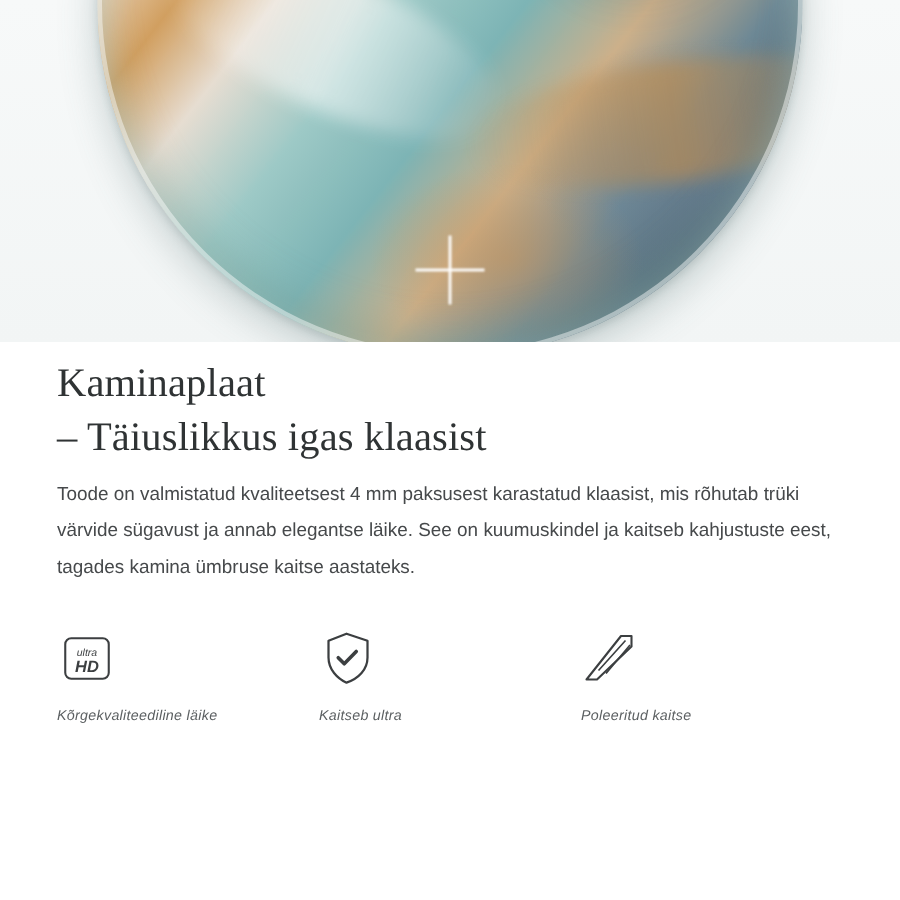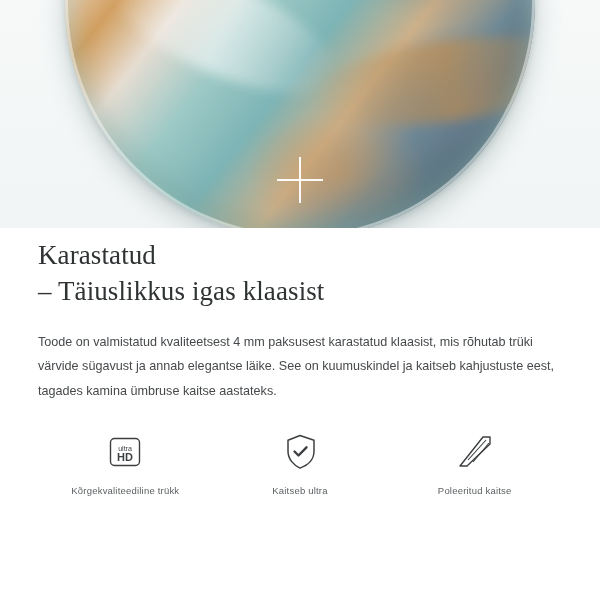--- a/index.html
+++ b/index.html
@@ -147,40 +147,41 @@
     font-weight: 400;
     font-size: 27px;
     line-height: 1.33;
     color: #2f3334;
     letter-spacing: 0.1px;
   }
   .headline .line2 {
     display: block;
   }
   .body-copy {
-    margin: 20px 0 0 0;
+    margin: 7px 0 0 0;
     font-size: 12.6px;
     line-height: 1.95;
     color: #46494b;
     max-width: 530px;
   }
 
   
   .features {
     margin-top: 26px;
     display: grid;
     grid-template-columns: repeat(3, 1fr);
     row-gap: 22px;
     text-align: center;
   }
   .feature {
     display: flex;
     flex-direction: column;
-    align-items: center;
+    align-items: flex-start;
     justify-content: flex-start;
+    font-style: italic;
   }
   .feature-icon {
     height: 46px;
     display: flex;
     align-items: center;
     justify-content: center;
     color: #3c3f41;
   }
   .feature-label {
     margin-top: 10px;
@@ -207,38 +208,38 @@
       </div>
 
       <div class="plate-rim"></div>
     </div>
     <div class="sparkle"></div>
   </div>
 
   <div class="content">
 
     <h1 class="headline">
-      <span>Karastatud</span>
+      <span>Kaminaplaat</span>
       <span class="line2">– Täiuslikkus igas klaasist</span>
     </h1>
 
     <p class="body-copy">Toode on valmistatud kvaliteetsest 4 mm paksusest karastatud klaasist, mis rõhutab trüki värvide sügavust ja annab elegantse läike. See on kuumuskindel ja kaitseb kahjustuste eest, tagades kamina ümbruse kaitse aastateks.</p>
 
     <div class="features">
 
 
       <div class="feature">
         <div class="feature-icon">
           <svg width="40" height="36" viewBox="0 0 40 36">
             <rect x="5.5" y="4.5" width="29" height="27" rx="4" fill="none" stroke="#3c3f41" stroke-width="1.4"></rect>
             <text x="20" y="16.5" text-anchor="middle" font-family="Liberation Sans, sans-serif" font-size="7" fill="#3c3f41">ultra</text>
             <text x="20" y="27" text-anchor="middle" font-family="Liberation Sans, sans-serif" font-size="11" font-weight="bold" fill="#3c3f41">HD</text>
           </svg>
         </div>
-        <div class="feature-label">Kõrgekvaliteediline trükk</div>
+        <div class="feature-label">Kõrgekvaliteediline läike</div>
       </div>
 
       <div class="feature">
         <div class="feature-icon">
           <svg width="36" height="40" viewBox="0 0 36 40">
             <path d="M18 3.5 32 8.2v11.1c0 8-5.9 14-14 16.8C11.9 33.3 6 27.3 6 19.3V8.2z" fill="none" stroke="#3c3f41" stroke-width="1.5" stroke-linejoin="round"></path>
             <path d="M12.5 19.5l4 4 8-8.2" fill="none" stroke="#3c3f41" stroke-width="2.4" stroke-linecap="round" stroke-linejoin="round"></path>
           </svg>
         </div>
         <div class="feature-label">Kaitseb ultra</div>

